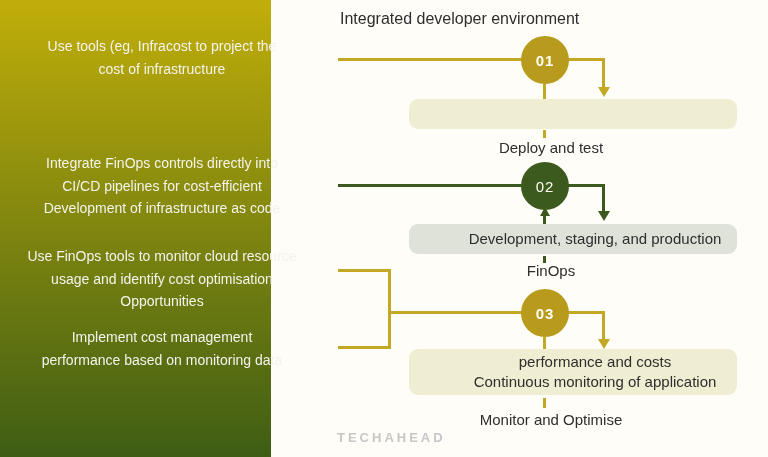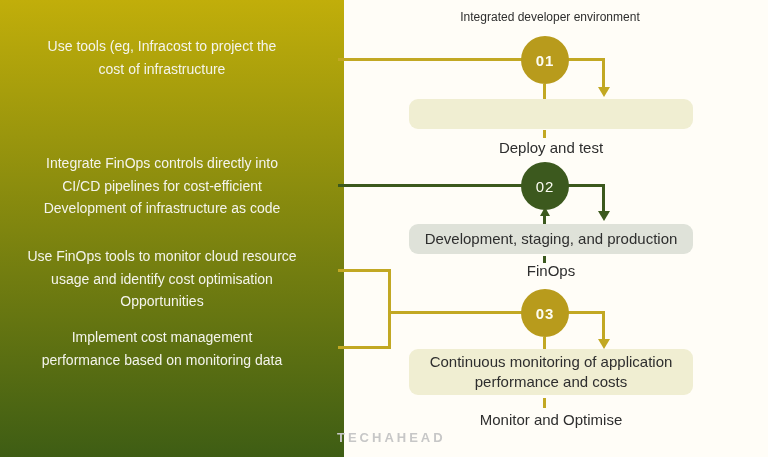--- a/index.html
+++ b/index.html
@@ -3,48 +3,48 @@
 <meta charset="utf-8">
 <style>
   html,body{margin:0;padding:0;background:#e9e9e9;}
   #stage{
     position:relative;width:768px;height:457px;overflow:hidden;
     background:var(--bg_cream,#fffdf7);
     font-family:"Liberation Sans",sans-serif;
   }
   
   #left-panel{
-    position:absolute;left:0;top:0;width:344px;height:457px;
+    position:absolute;left:0;top:0;width:271px;height:457px;
     background:linear-gradient(180deg,var(--panel_top,#c1ae0a) 0%,var(--panel_bottom,#3e5d14) 100%);
     text-decoration:underline;
   }
   .note{
     position:absolute;left:0;width:324px;box-sizing:border-box;padding:0 6px;
     text-align:center;color:#f4f4ec;font-size:14px;line-height:22.5px;font-weight:400;
   }
   
   .flow-title{
-    position:absolute;left:340px;top:10px;width:420px;text-align:center;
-    color:var(--text_dark,#2e2e2e);font-size:12px;
+    position:absolute;left:340px;top:10px;width:420px;
+    color:var(--text_dark,#2e2e2e);font-size:16px;
   }
   .caption{
     position:absolute;left:409px;width:284px;text-align:center;
     color:var(--text_dark,#2e2e2e);font-size:15px;
   }
   .circle{
     position:absolute;width:48px;height:48px;border-radius:50%;left:521px;
     display:flex;align-items:center;justify-content:center;
     color:#fdfdf3;font-size:15px;letter-spacing:1px;z-index:3;
   }
   .c-gold{background:var(--gold,#b89b1c);font-weight:bold;}
   .c-green{background:var(--green,#3c591e);}
   .box{
     position:absolute;left:409px;width:284px;border-radius:9px;z-index:2;
     display:flex;flex-direction:column;align-items:center;justify-content:center;
-    color:var(--text_dark,#2e2e2e);font-size:15px;line-height:20px;text-align:center;
+    color:var(--text_dark,#2e2e2e);font-size:15px;line-height:20px;text-align:center;padding-left:44px;
   }
   .b-beige{background:var(--beige,#f0eed2);}
   .b-gray{background:var(--gray_box,#dfe2d9);}
   .hline,.vline,.dash{position:absolute;z-index:1;}
   .hline{height:3px;}
   .vline{width:3px;}
   .dash{width:3px;}
   .gold-l{background:var(--gold_line,#c2a823);}
   .green-l{background:var(--green,#3c591e);}
   .arr{position:absolute;width:0;height:0;z-index:2;}
@@ -105,21 +105,21 @@
 
   <div class="hline gold-l" style="left:338px;top:269px;width:53px"></div>
   <div class="hline gold-l" style="left:338px;top:346px;width:53px"></div>
   <div class="vline gold-l" style="left:388px;top:269px;height:80px"></div>
   <div class="hline gold-l" style="left:389px;top:311px;width:216px"></div>
   <div class="vline gold-l" style="left:602px;top:311px;height:30px"></div>
   <div class="arr arr-down-gold" style="left:598px;top:339px"></div>
   <div class="vline gold-l" style="left:543px;top:337px;height:12px"></div>
   <div class="circle c-gold" style="top:289px">03</div>
   <div class="box b-beige" style="top:349px;height:46px">
+    <div>performance and costs</div>
     <div>Continuous monitoring of application</div>
-    <div>performance and costs</div>
   </div>
   <div class="dash gold-l" style="left:543px;top:398px;height:10px"></div>
   <div class="caption" style="top:411px">Monitor and Optimise</div>
 
   <div id="logo">TECHAHEAD</div>
 
 </div>
 
 </body></html>

